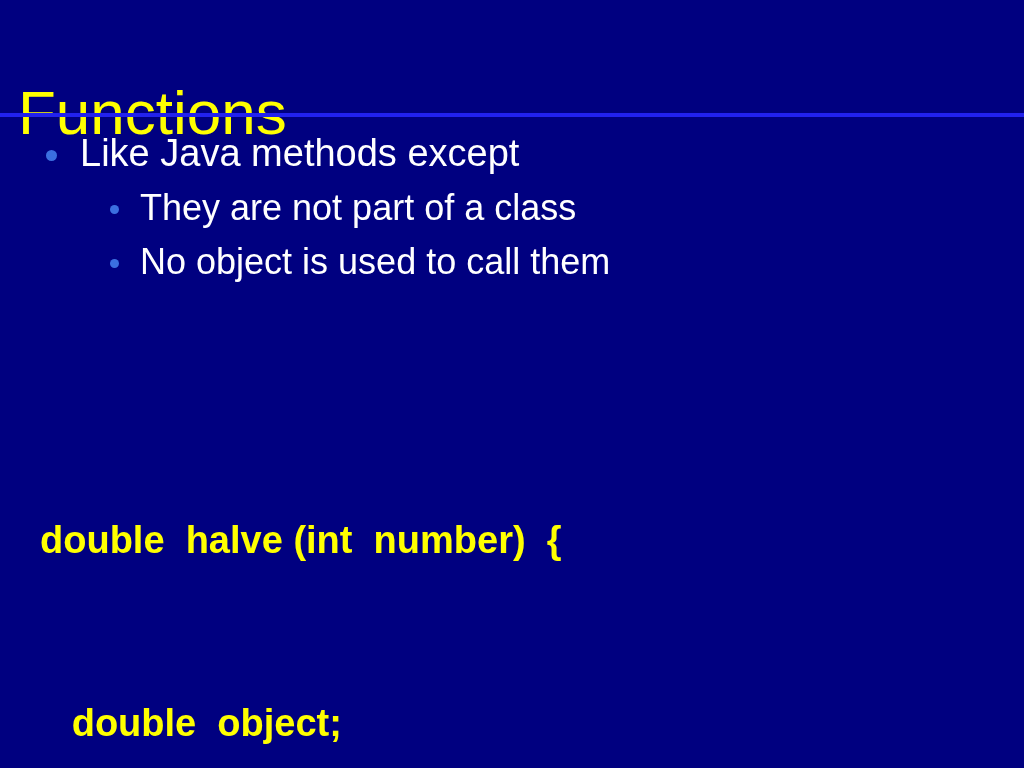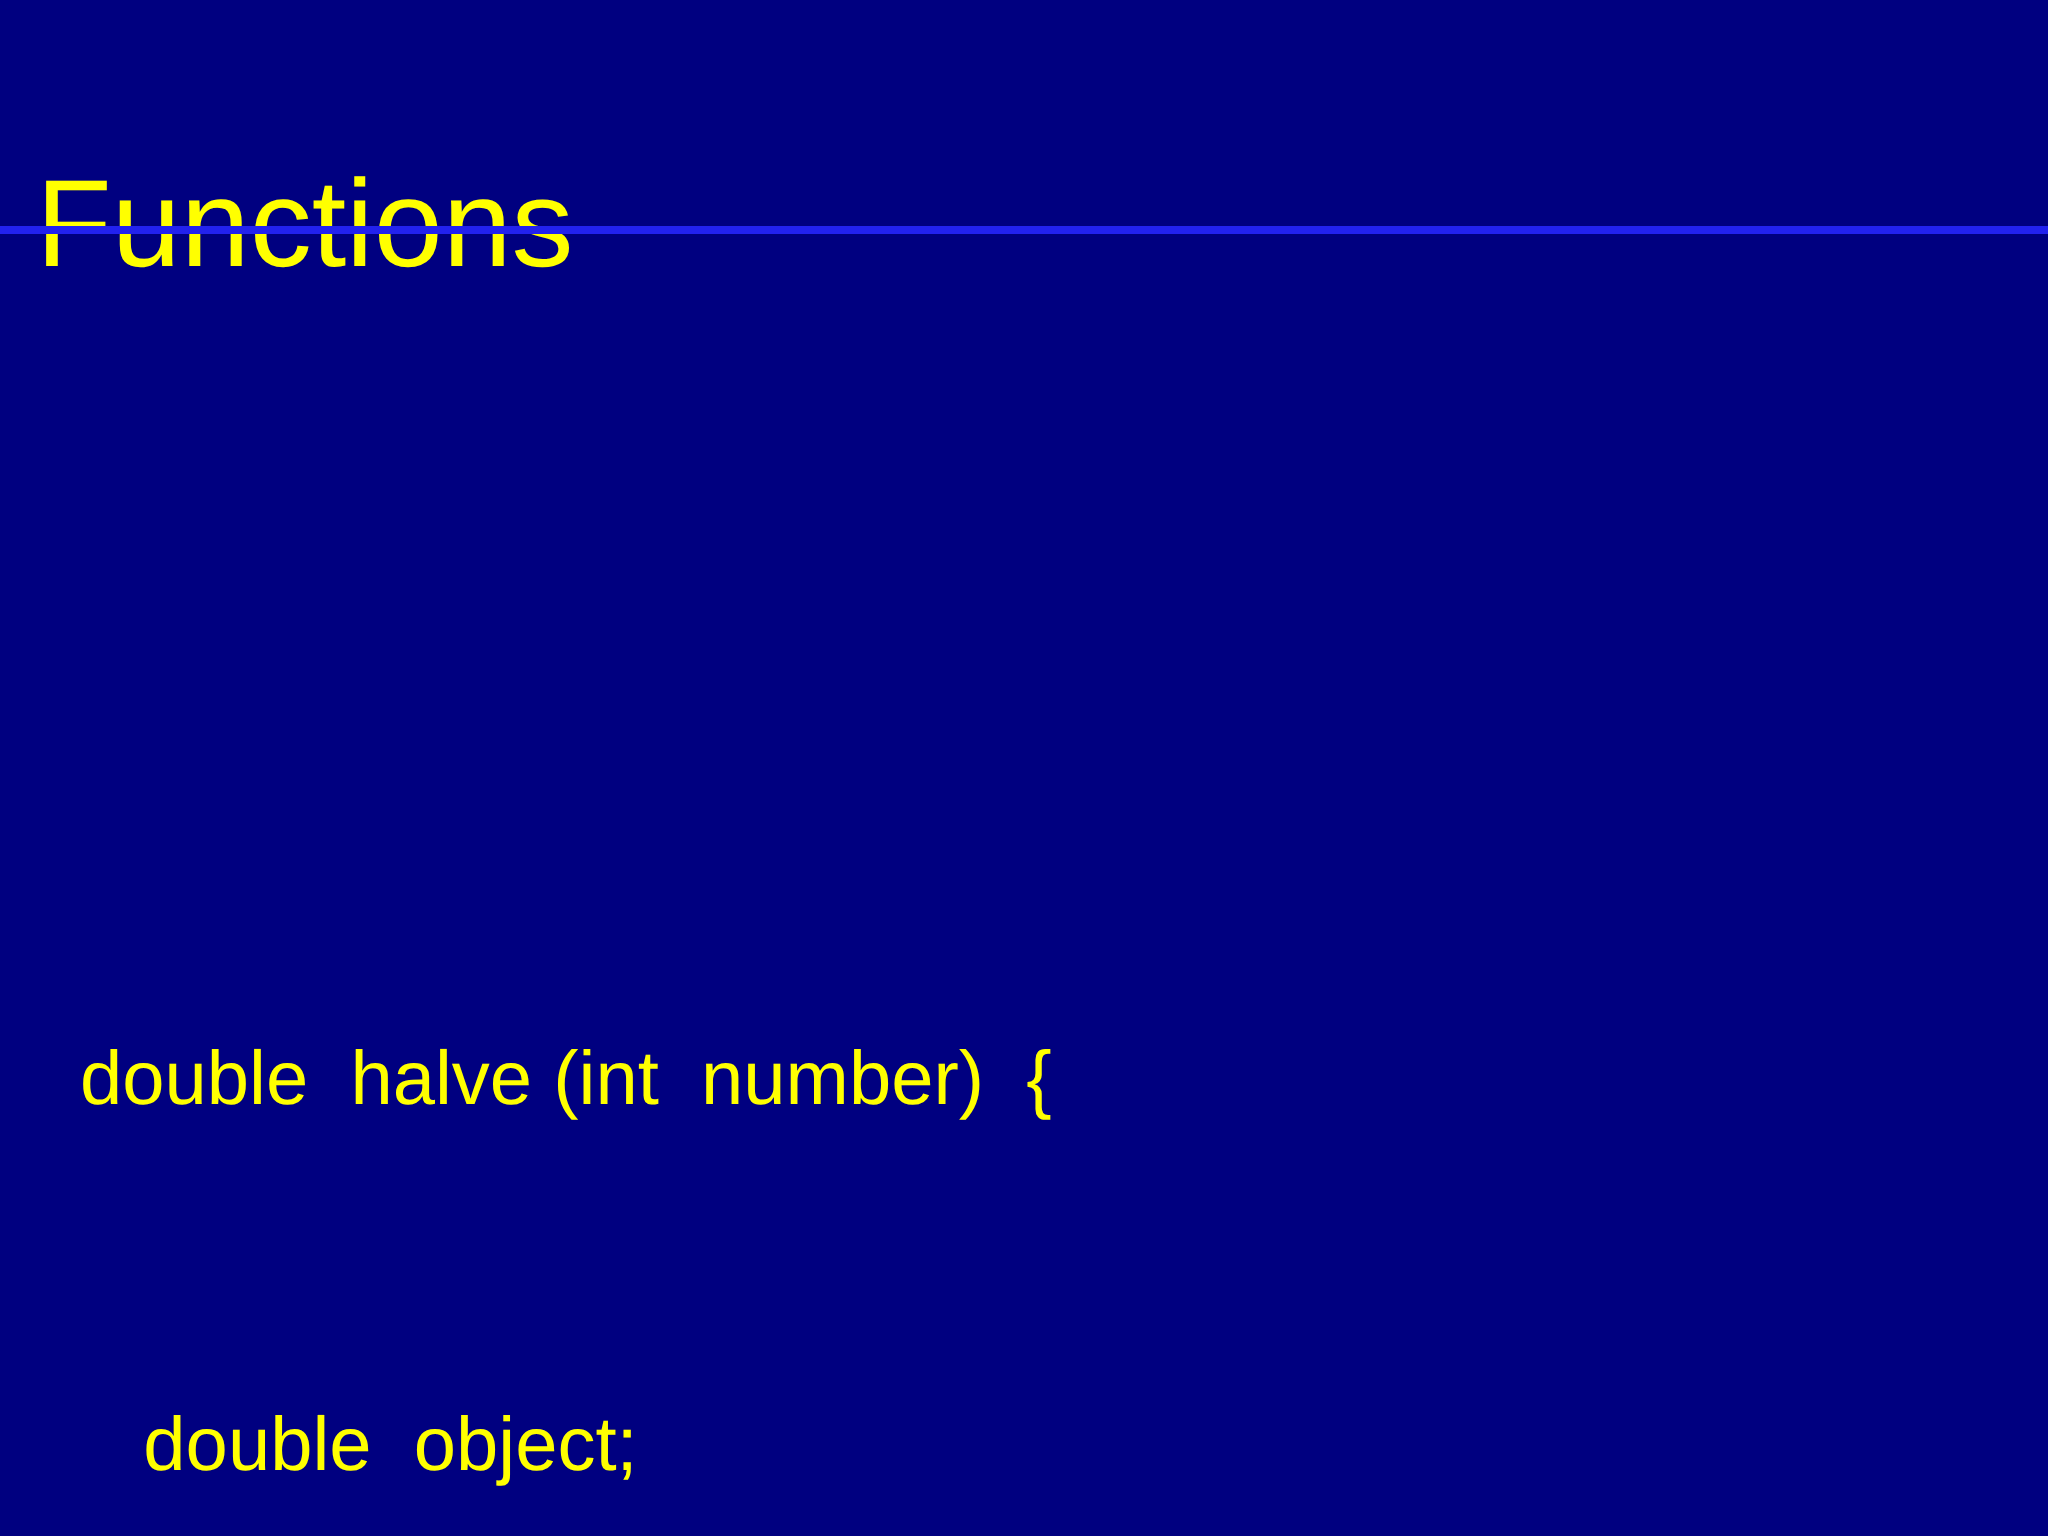--- a/index.html
+++ b/index.html
@@ -83,30 +83,49 @@
     left: 40px;
     top: 388px;
     width: 960px;
     color: #ffff00;
     font-size: 38px;
     line-height: 61px;
     white-space: pre;
   }
   .code-line {
     white-space: pre;
+    font-weight: bold;
   }
 </style>
 </head>
 <body>
 
 <div class="slide">
 
   <h1 class="title">Functions</h1>
   <div class="title-rule"></div>
 
+  <div class="bullets">
+
+    <div class="bullet-l1">
+      <span class="dot"></span>
+      <span>Like Java methods except</span>
+    </div>
+
+    <div class="bullet-l2">
+      <span class="dot"></span>
+      <span>They are not part of a class</span>
+    </div>
+
+    <div class="bullet-l2">
+      <span class="dot"></span>
+      <span>No object is used to call them</span>
+    </div>
+
+  </div>
 
   <div class="code-block">
     <div class="code-line">double  halve (int  number)  {</div>
     <div class="code-line">   double  object;</div>
     
     
     
   </div>
 
 </div>

